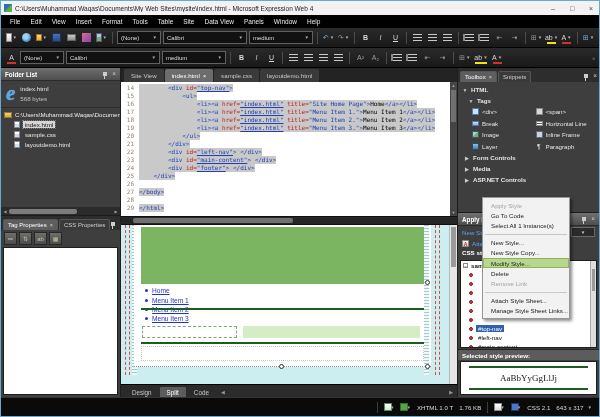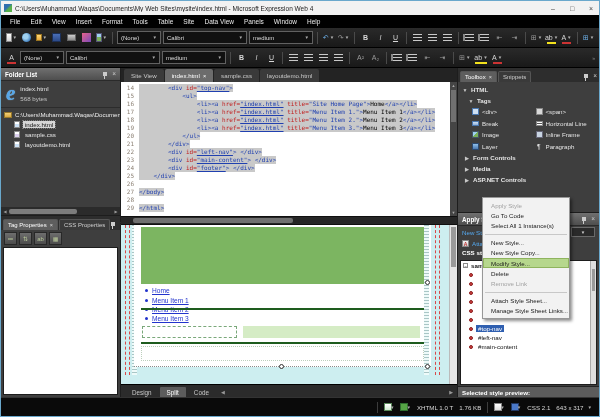--- a/index.html
+++ b/index.html
@@ -808,20 +808,25 @@
               <div class="ap-item">
                 <span class="style-dot"></span>
                 <span class="ap-item-label">#main-content</span>
               </div>
             </div>
           <div class="ap-vscroll">
             <div class="ap-vthumb"></div>
           </div>
         </div>
         <div class="ap-preview-label">Selected style preview:</div>
+        <div class="ap-preview">
+          <span class="pv-line" style="top:4px"></span>
+          <span>AaBbYyGgLlJj</span>
+          <span class="pv-line" style="bottom:4px"></span>
+        </div>
       </div>
     </div>
   </div>
 
   <div class="statusbar">
     <span class="sb-sep"></span>
     <span class="sb-group">
       <span class="sb-ic ic-preview"></span>
       <span class="sb-arr">▼</span>
     </span>

